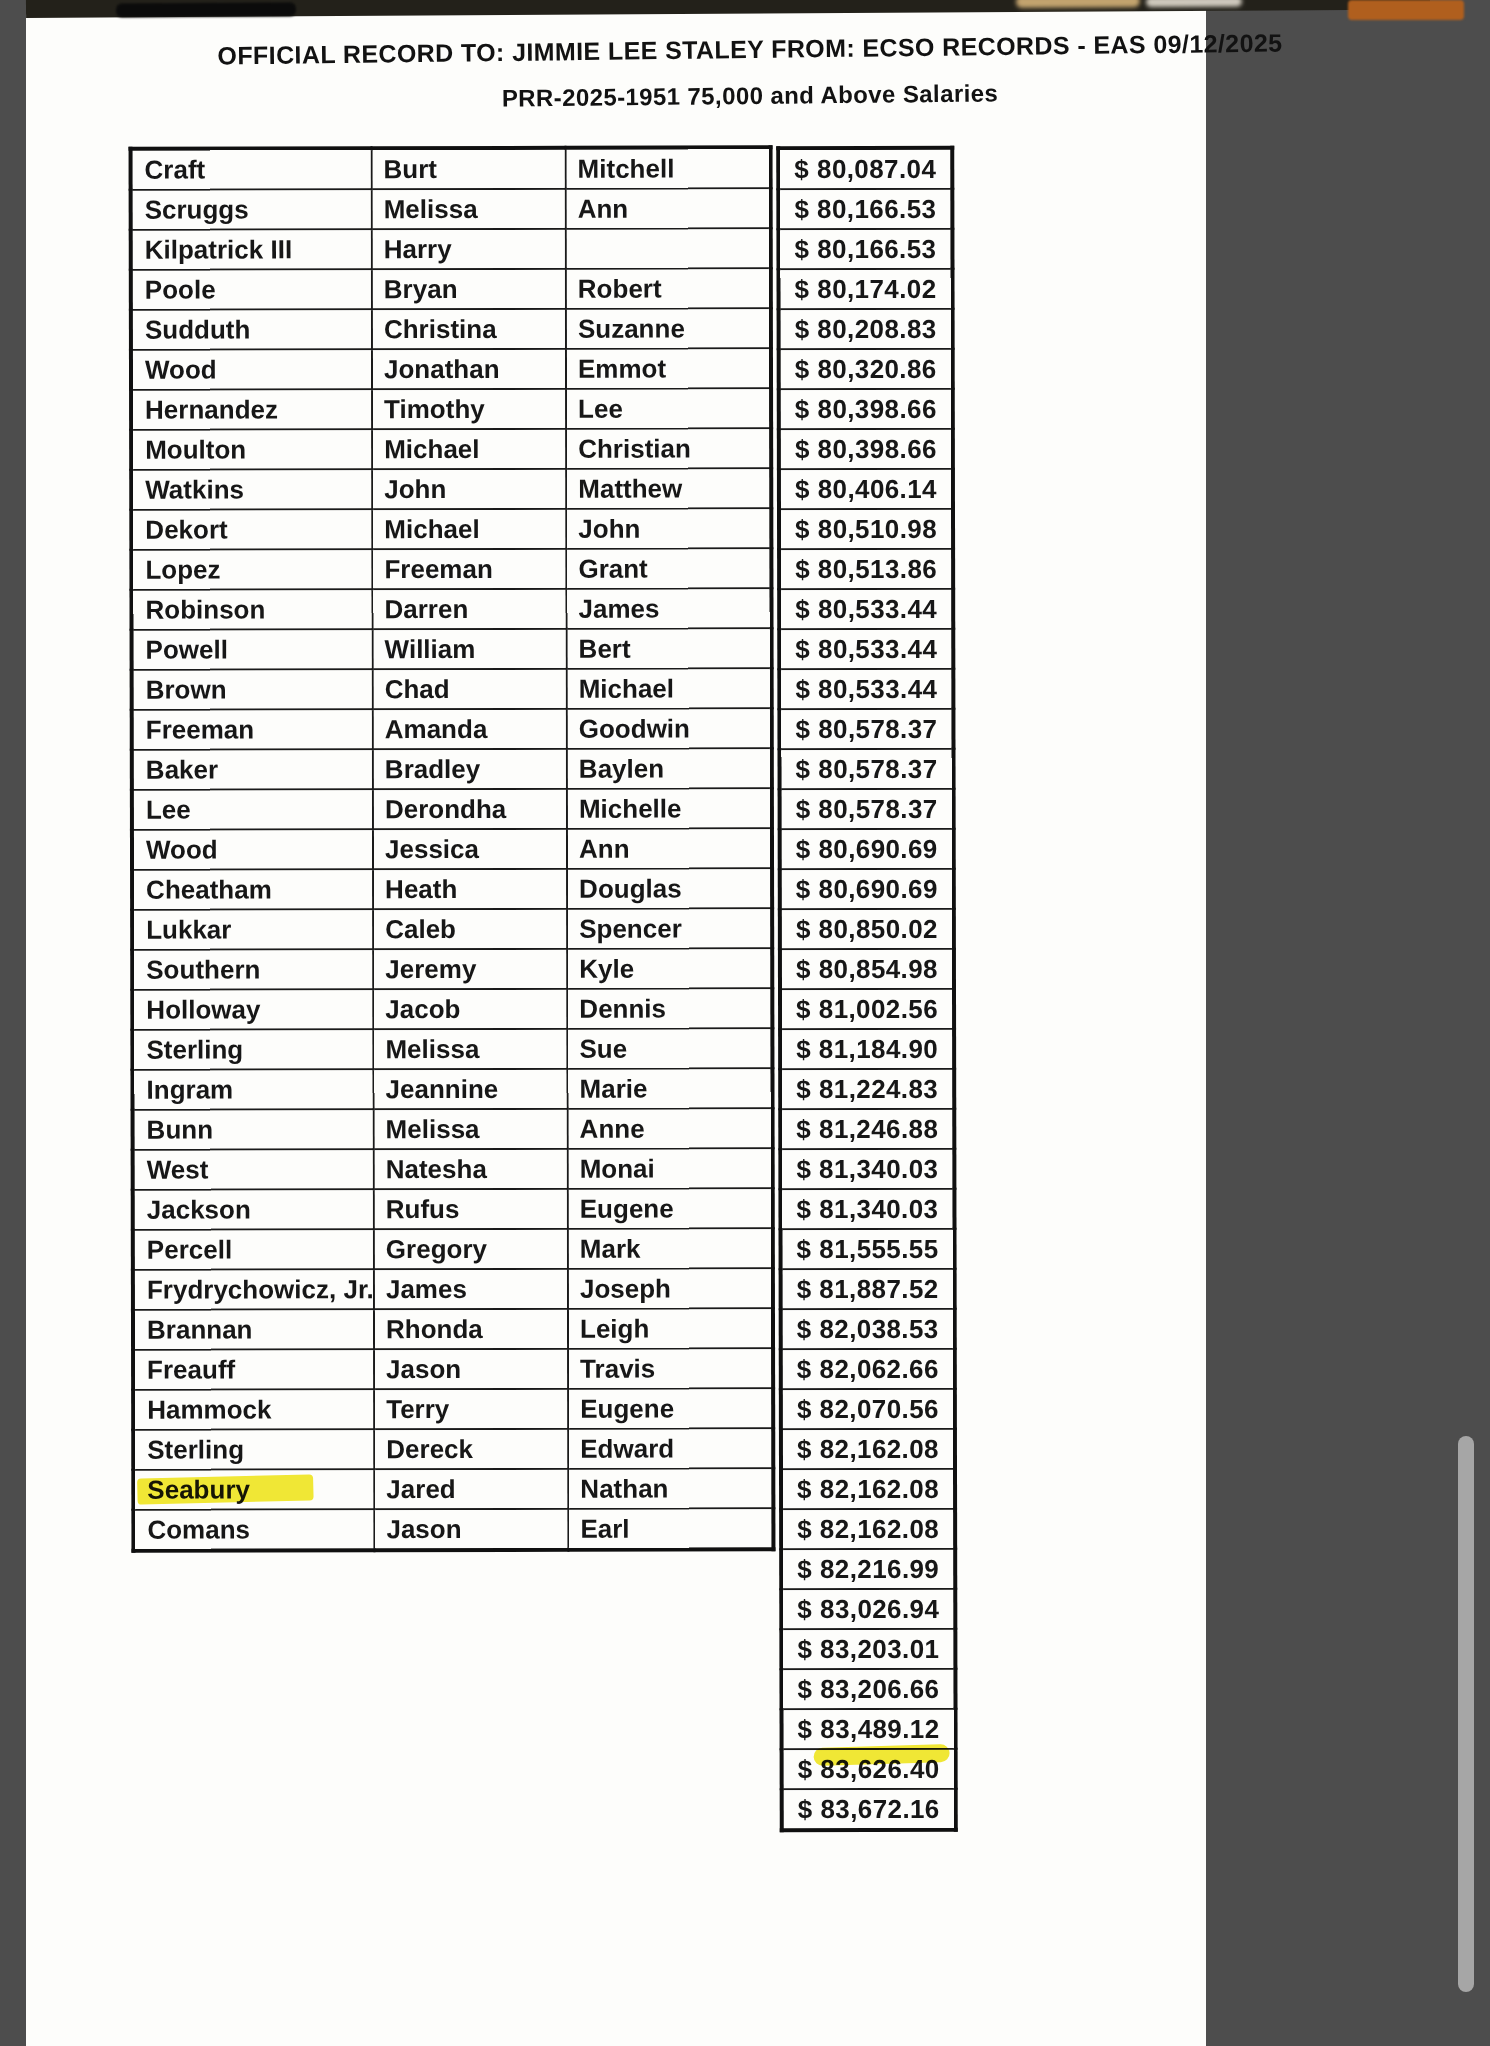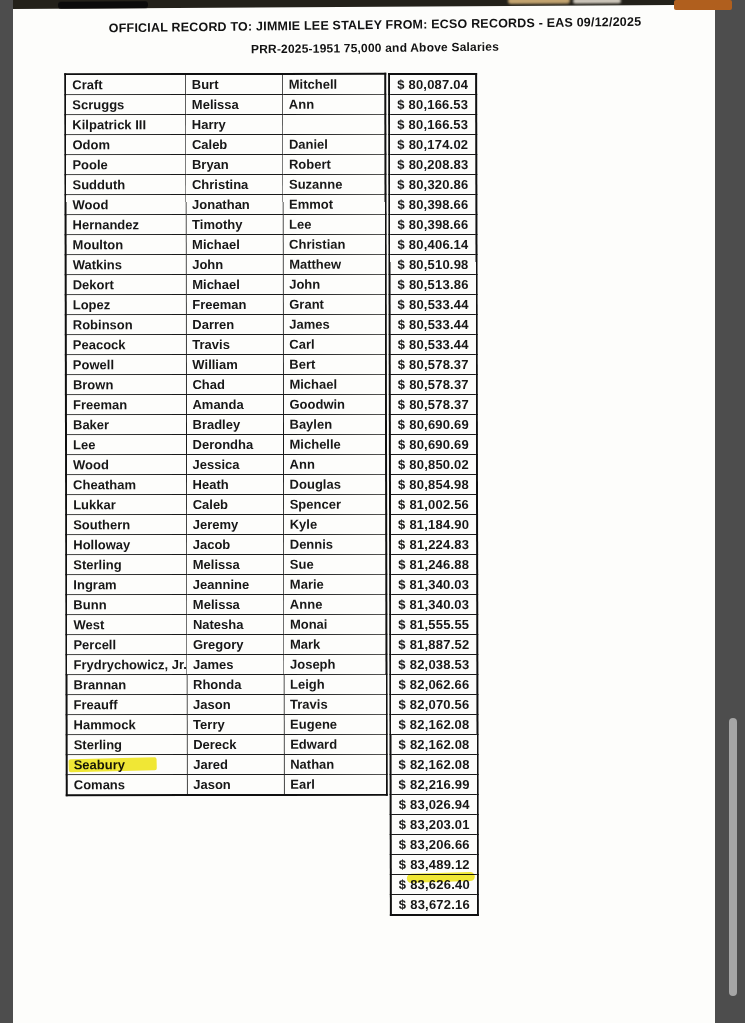--- a/index.html
+++ b/index.html
@@ -5,21 +5,21 @@
   html, body { margin: 0; padding: 0; }
   body {
     width: 745px; height: 1023px;
     background: #4d4d4d;
     position: relative;
     overflow: hidden;
     font-family: "Liberation Sans", sans-serif;
   }
   .page {
     position: absolute; left: 13px; top: 5px;
-    width: 702px; height: 1018px;
+    width: 590px; height: 1018px;
     background: #fdfdfb;
   }
   
   .scan-band {
     position: absolute; left: 13px; top: 0;
     width: 702px; height: 9px;
     background: #23211a;
     transform: rotate(-0.35deg);
     transform-origin: left center;
     overflow: visible;
@@ -102,25 +102,20 @@
           <td><span class="cv">Scruggs</span></td>
           <td><span class="cv">Melissa</span></td>
           <td><span class="cv">Ann</span></td>
         </tr>
         <tr>
           <td><span class="cv">Kilpatrick III</span></td>
           <td><span class="cv">Harry</span></td>
           <td><span class="cv"></span></td>
         </tr>
         <tr>
-          <td><span class="cv">Odom</span></td>
-          <td><span class="cv">Caleb</span></td>
-          <td><span class="cv">Daniel</span></td>
-        </tr>
-        <tr>
           <td><span class="cv">Poole</span></td>
           <td><span class="cv">Bryan</span></td>
           <td><span class="cv">Robert</span></td>
         </tr>
         <tr>
           <td><span class="cv">Sudduth</span></td>
           <td><span class="cv">Christina</span></td>
           <td><span class="cv">Suzanne</span></td>
         </tr>
         <tr>
@@ -152,25 +147,20 @@
           <td><span class="cv">Lopez</span></td>
           <td><span class="cv">Freeman</span></td>
           <td><span class="cv">Grant</span></td>
         </tr>
         <tr>
           <td><span class="cv">Robinson</span></td>
           <td><span class="cv">Darren</span></td>
           <td><span class="cv">James</span></td>
         </tr>
         <tr>
-          <td><span class="cv">Peacock</span></td>
-          <td><span class="cv">Travis</span></td>
-          <td><span class="cv">Carl</span></td>
-        </tr>
-        <tr>
           <td><span class="cv">Powell</span></td>
           <td><span class="cv">William</span></td>
           <td><span class="cv">Bert</span></td>
         </tr>
         <tr>
           <td><span class="cv">Brown</span></td>
           <td><span class="cv">Chad</span></td>
           <td><span class="cv">Michael</span></td>
         </tr>
         <tr>
@@ -225,20 +215,25 @@
         </tr>
         <tr>
           <td><span class="cv">Bunn</span></td>
           <td><span class="cv">Melissa</span></td>
           <td><span class="cv">Anne</span></td>
         </tr>
         <tr>
           <td><span class="cv">West</span></td>
           <td><span class="cv">Natesha</span></td>
           <td><span class="cv">Monai</span></td>
+        </tr>
+        <tr>
+          <td><span class="cv">Jackson</span></td>
+          <td><span class="cv">Rufus</span></td>
+          <td><span class="cv">Eugene</span></td>
         </tr>
         <tr>
           <td><span class="cv">Percell</span></td>
           <td><span class="cv">Gregory</span></td>
           <td><span class="cv">Mark</span></td>
         </tr>
         <tr>
           <td><span class="cv">Frydrychowicz, Jr.</span></td>
           <td><span class="cv">James</span></td>
           <td><span class="cv">Joseph</span></td>

